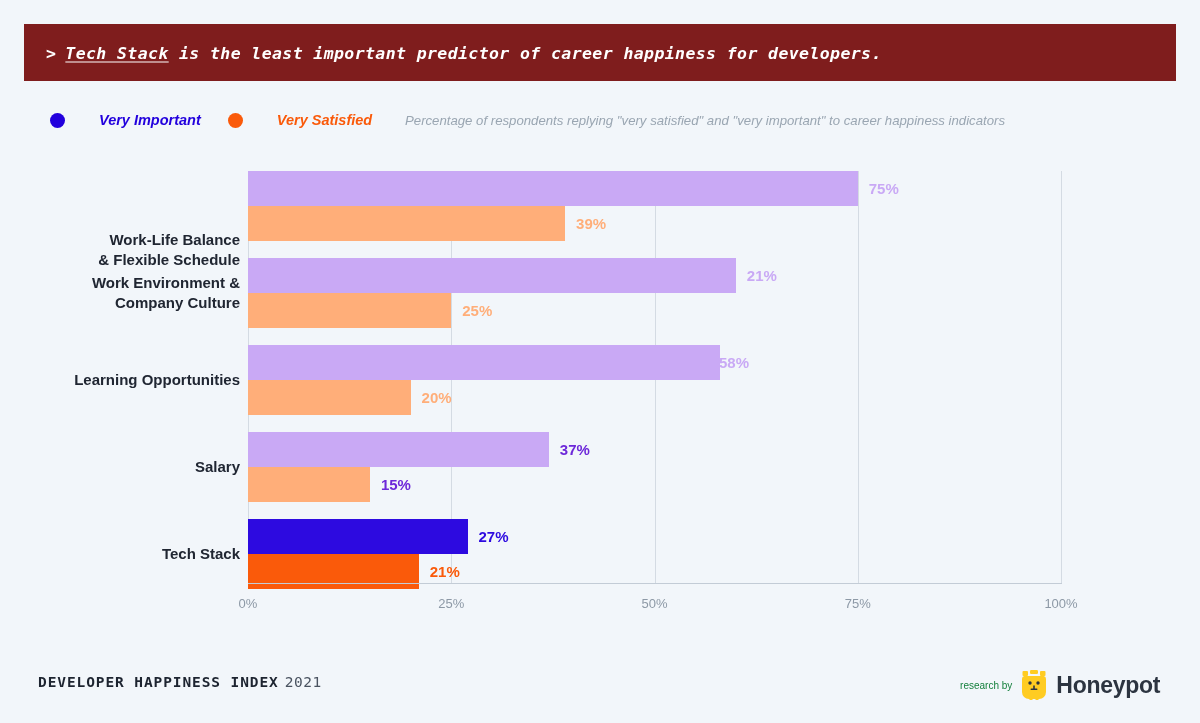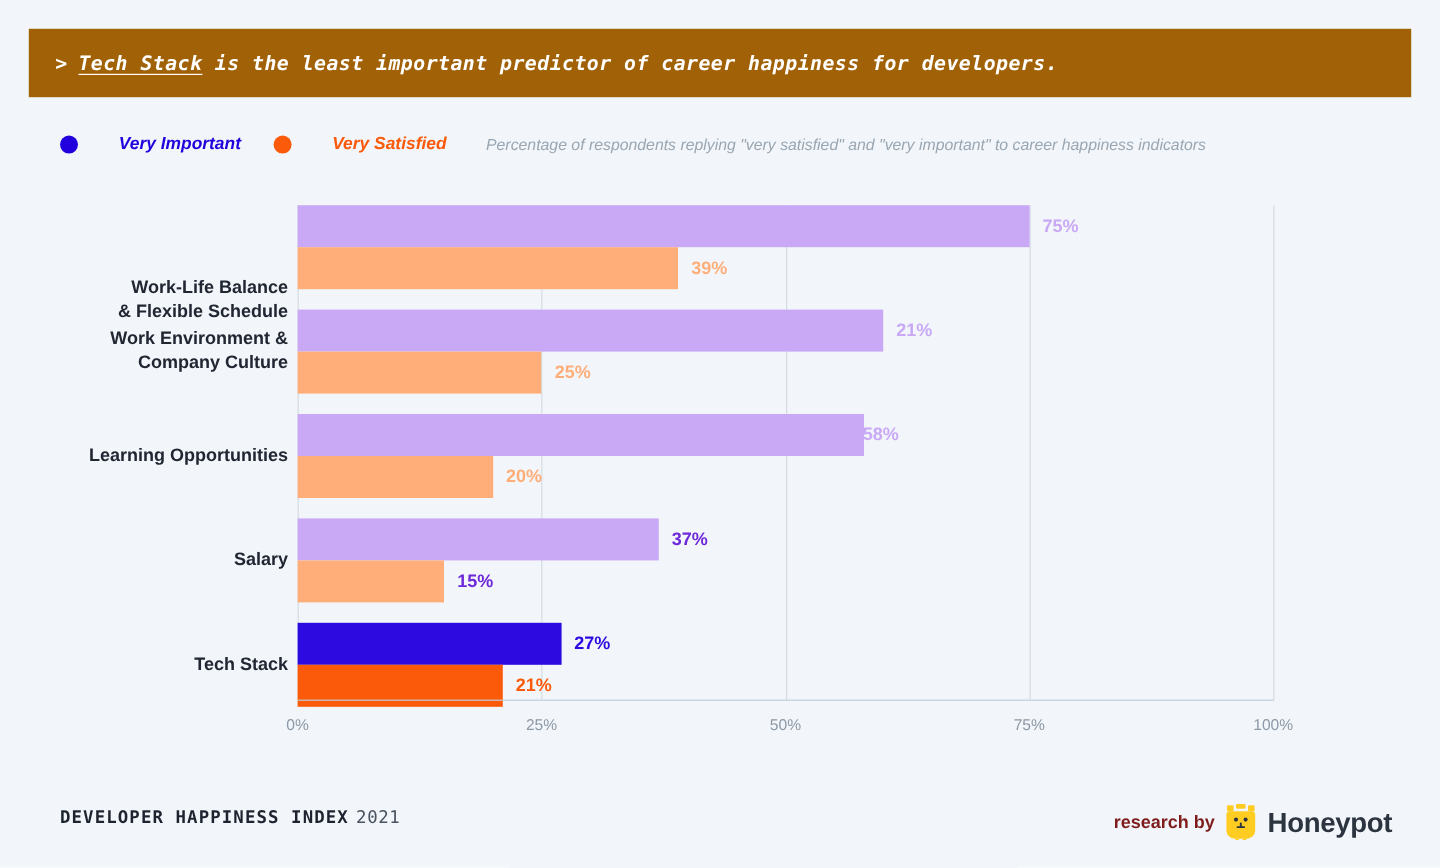--- a/index.html
+++ b/index.html
@@ -19,21 +19,21 @@
     background: #f2f6fa;
   }
 
   
   #header-banner {
     position: absolute;
     left: 24px;
     top: 24px;
     width: 1152px;
     height: 57px;
-    background: #a16207;
+    background: #7f1d1d;
   }
   #header-title {
     position: absolute;
     left: 22px;
     top: 50%;
     transform: translateY(-50%);
     color: #ffffff;
     font-family: "DejaVu Sans Mono", "Liberation Mono", monospace;
     font-size: 16.5px;
     font-weight: bold;
@@ -146,21 +146,21 @@
     top: 596px;
     font-size: 13px;
     color: #8d99a6;
     transform: translateX(-50%);
     white-space: nowrap;
   }
 
   
   #footer-left {
     position: absolute;
-    left: 50px;
+    left: 38px;
     top: 673px;
     white-space: nowrap;
   }
   #footer-index {
     font-family: "DejaVu Sans Mono", "Liberation Mono", monospace;
     font-size: 14.5px;
     font-weight: bold;
     letter-spacing: 0.9px;
     color: #1d2430;
   }
@@ -173,24 +173,23 @@
   }
   #footer-right {
     position: absolute;
     right: 40px;
     top: 670px;
     display: flex;
     align-items: center;
     gap: 9px;
   }
   #research-by {
-    font-size: 15px;
-    color: #7f1d1d;
-    white-space: nowrap;
-    font-weight: bold;
+    font-size: 10px;
+    color: #15803d;
+    white-space: nowrap;
   }
   #brand-name {
     font-size: 23px;
     font-weight: bold;
     color: #2c3440;
     letter-spacing: -0.3px;
     white-space: nowrap;
   }
 </style>
 </head>

